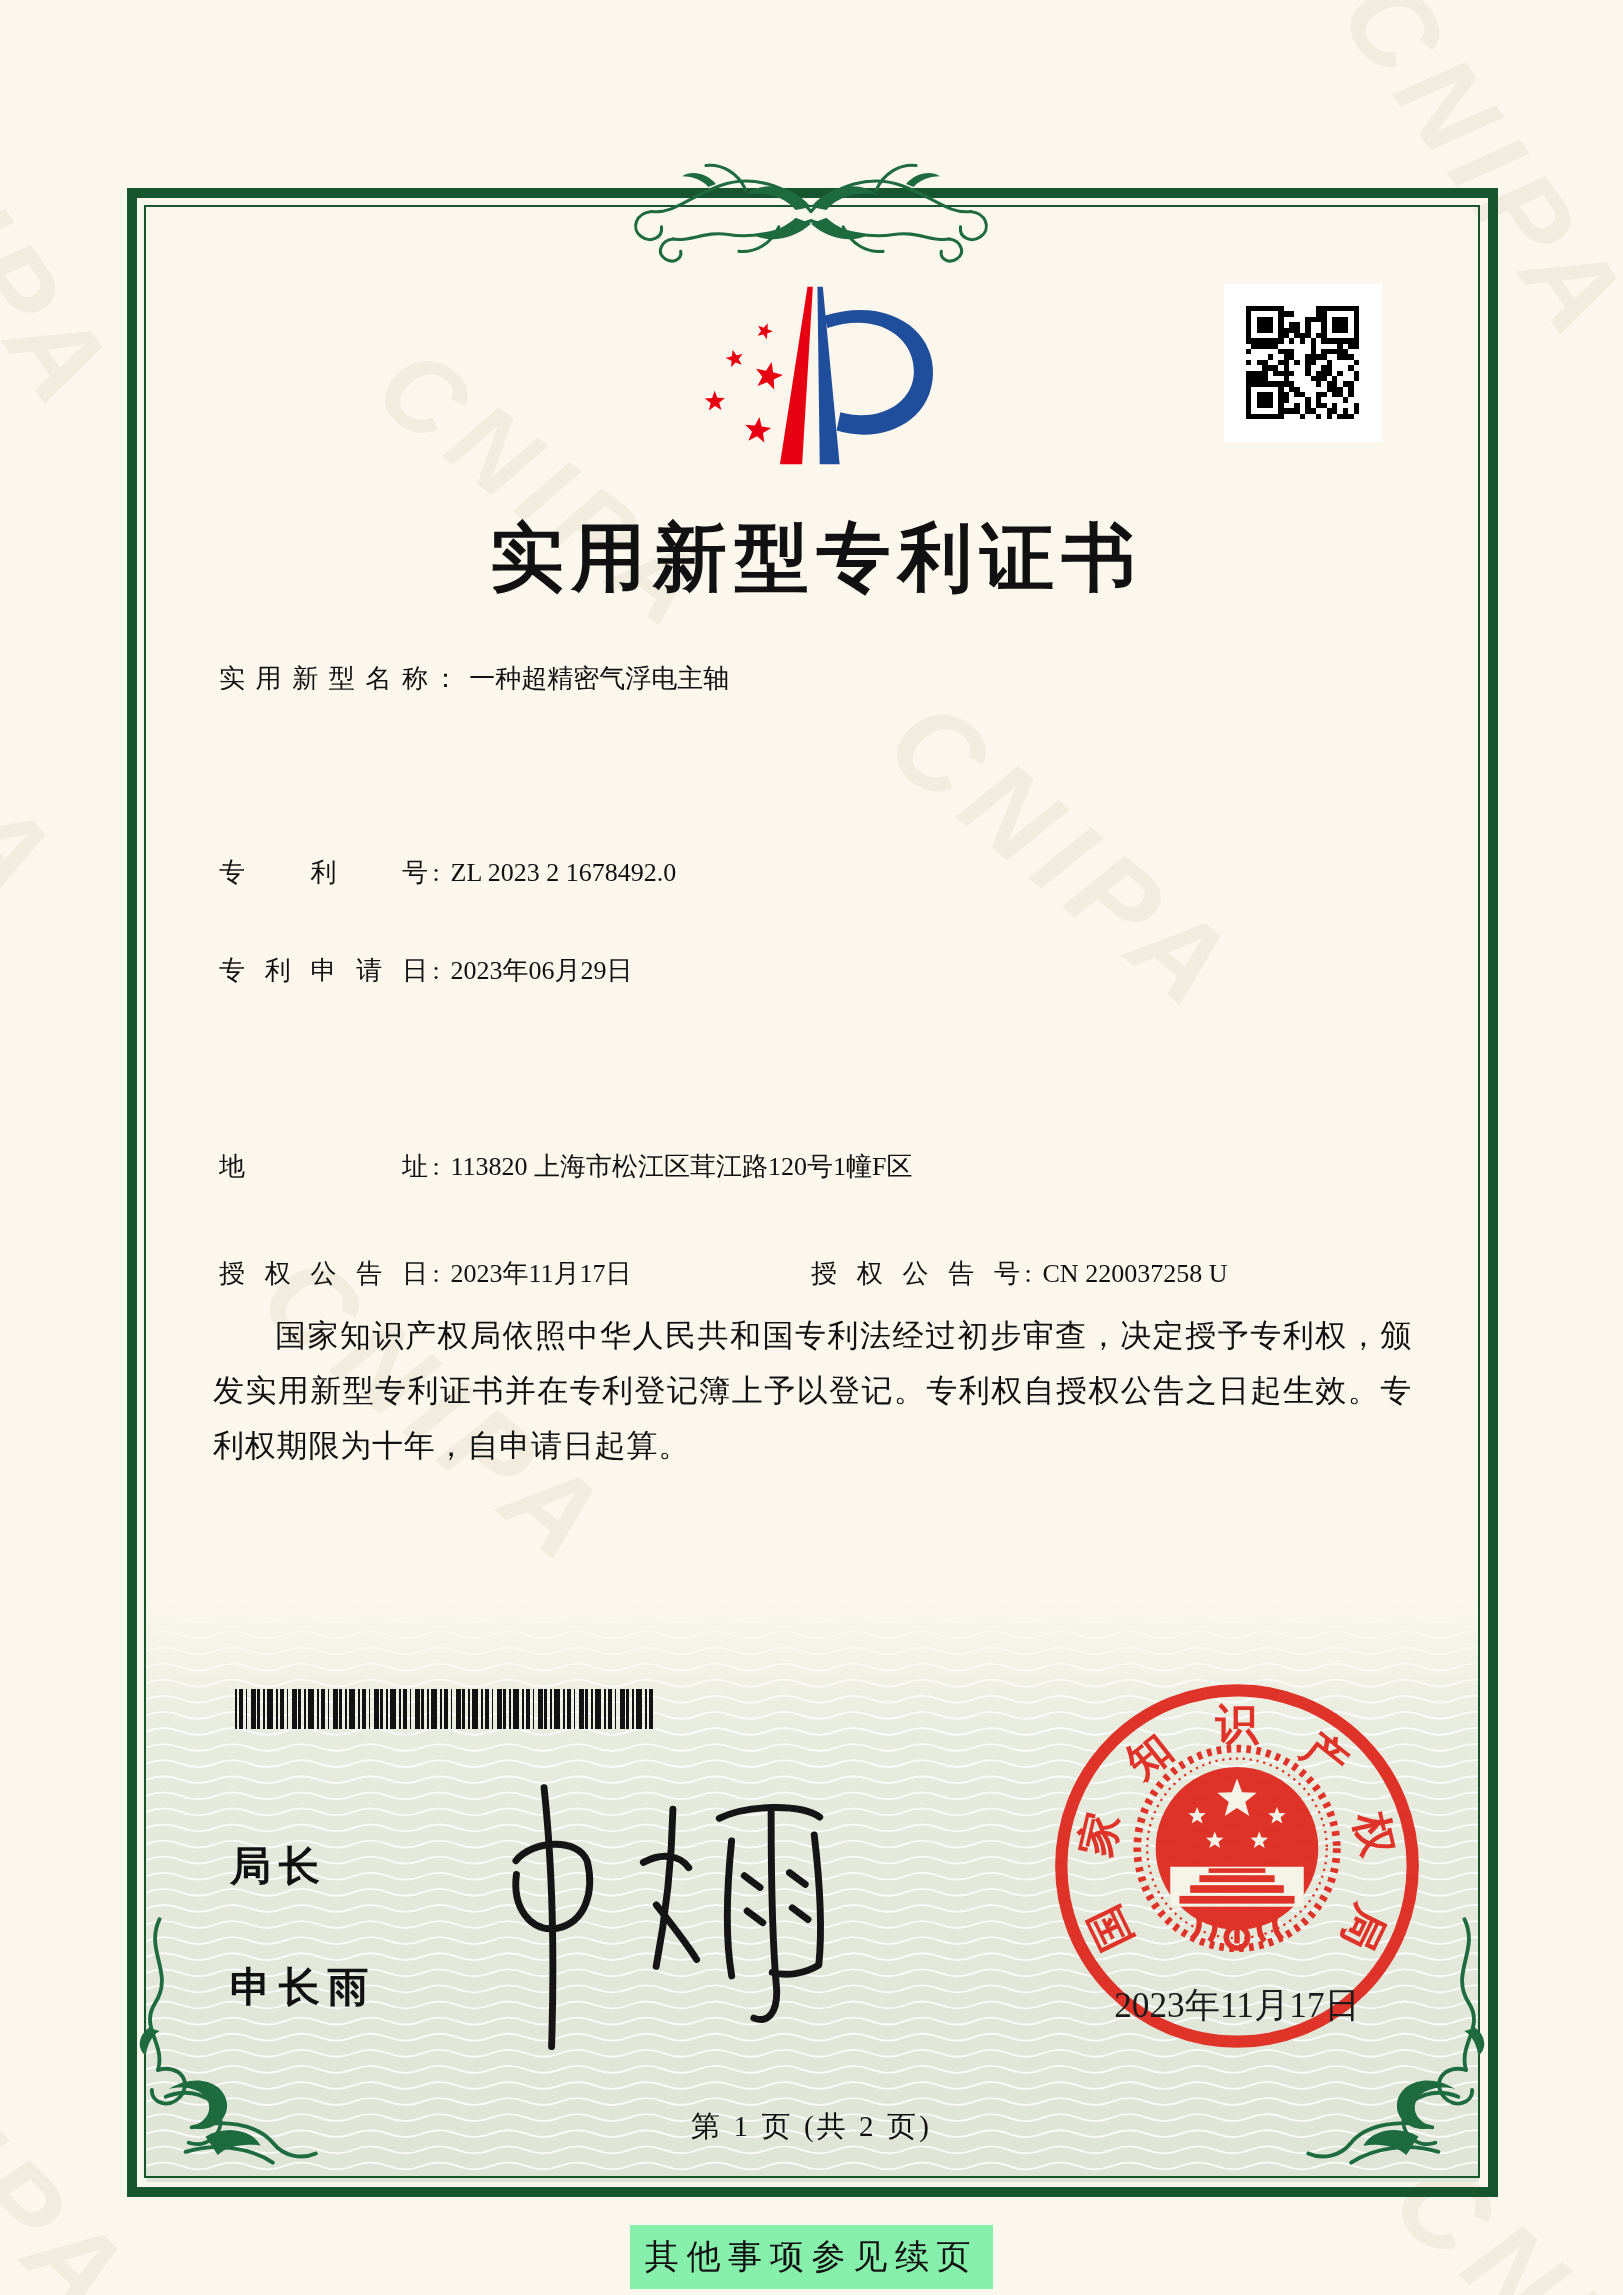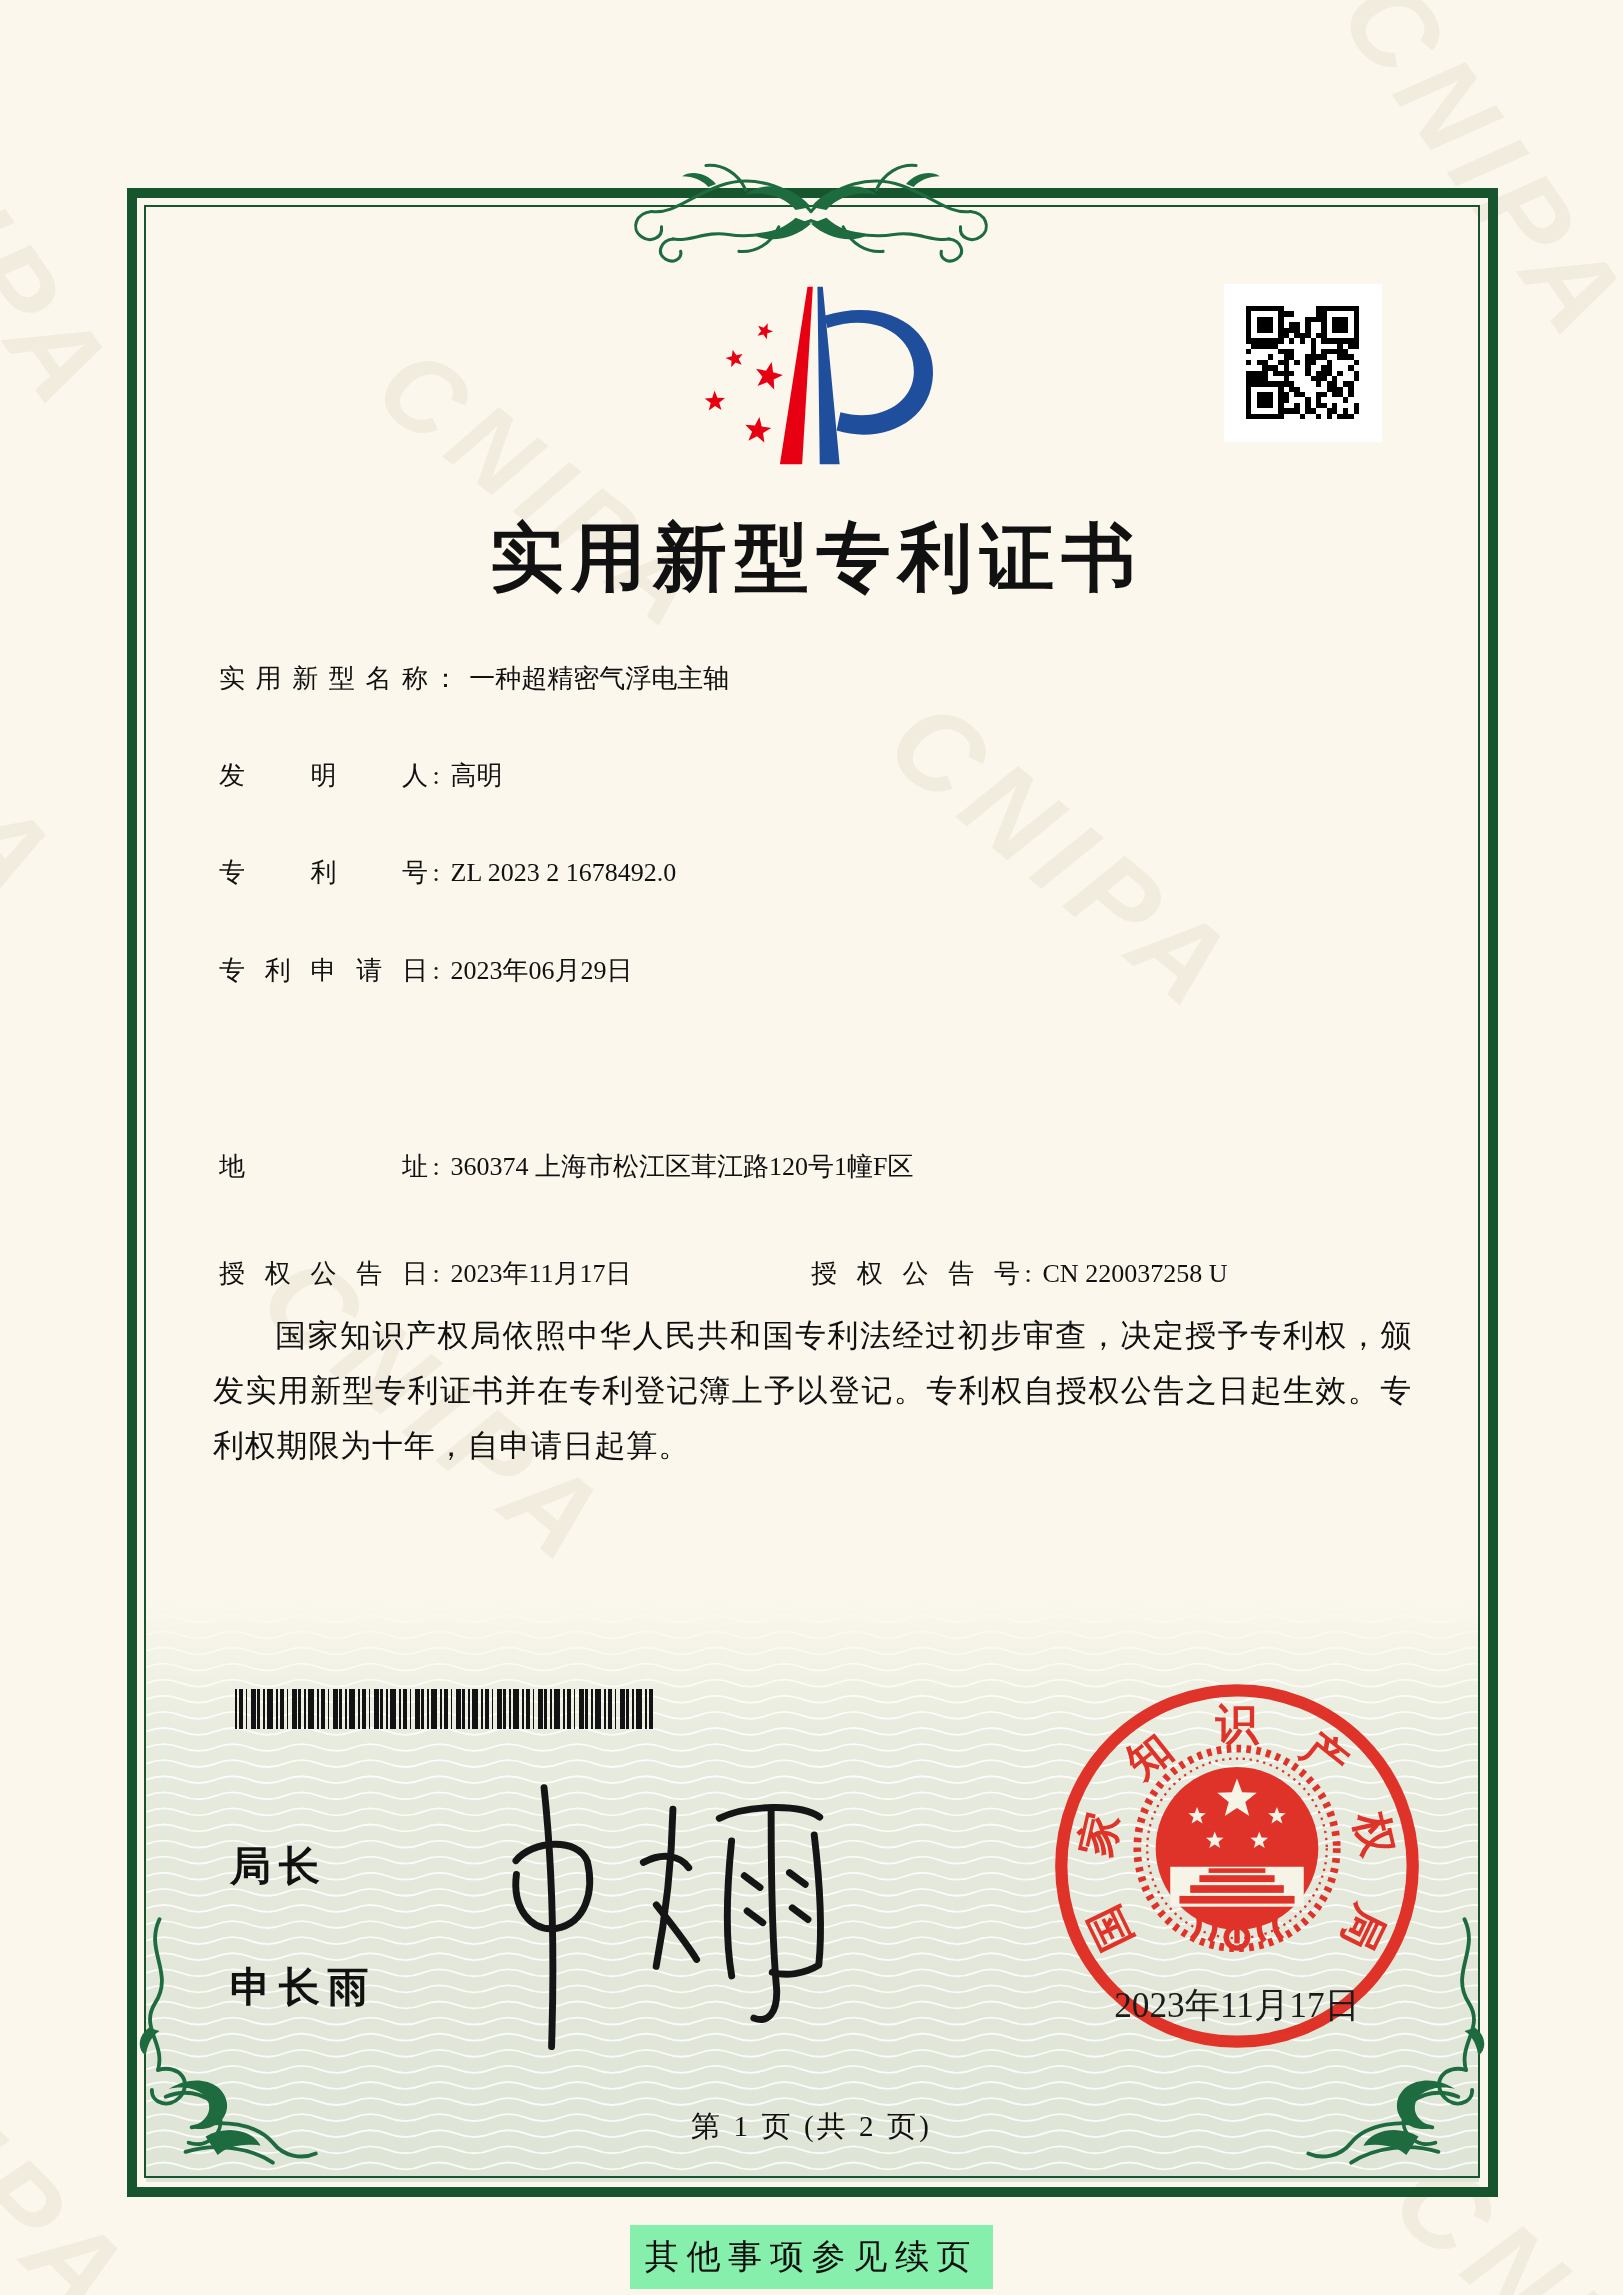--- a/index.html
+++ b/index.html
@@ -705,31 +705,28 @@
         <div class="d"></div>
         <div></div>
       </div>
   </div>
 
   <div class="doc-title">实用新型专利证书</div>
 
   <div class="frow" style="top:656px;">
     <span class="lbl">实用新型名称</span><span class="colon">：</span><span>一种超精密气浮电主轴</span>
   </div>
-  <div class="frow" style="top:753px;">
-    <span class="lbl">发明人</span><span class="colon">:</span><span>高明</span>
-  </div>
   <div class="frow" style="top:850px;">
     <span class="lbl">专利号</span><span class="colon">:</span><span>ZL 2023 2 1678492.0</span>
   </div>
   <div class="frow" style="top:948px;">
     <span class="lbl">专利申请日</span><span class="colon">:</span><span>2023年06月29日</span>
   </div>
   <div class="frow" style="top:1144px;">
-    <span class="lbl">地址</span><span class="colon">:</span><span>360374 上海市松江区茸江路120号1幢F区</span>
+    <span class="lbl">地址</span><span class="colon">:</span><span>113820 上海市松江区茸江路120号1幢F区</span>
   </div>
   <div class="frow" style="top:1251px;width:583px;">
     <span class="lbl">授权公告日</span><span class="colon">:</span><span>2023年11月17日</span>
   </div>
   <div class="frow pair2" style="top:1251px;width:652px;">
     <span class="lbl">授权公告号</span><span class="colon">:</span><span>CN 220037258 U</span>
   </div>
 
   <div class="body-text">
     <p>国家知识产权局依照中华人民共和国专利法经过初步审查，决定授予专利权，颁发实用新型专利证书并在专利登记簿上予以登记。专利权自授权公告之日起生效。专利权期限为十年，自申请日起算。</p>

